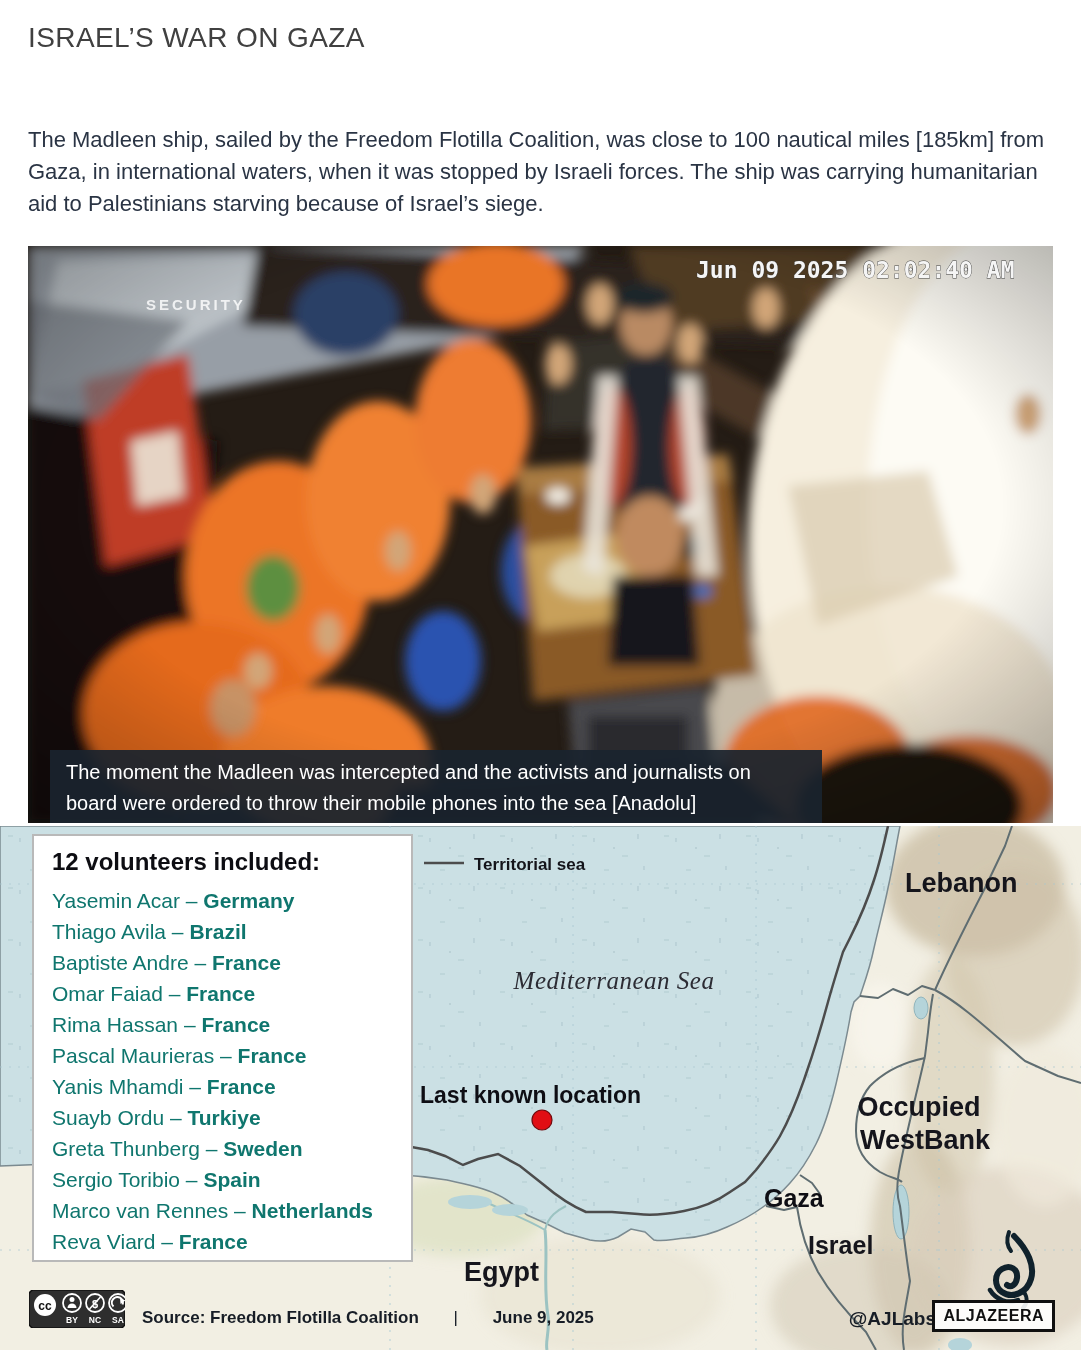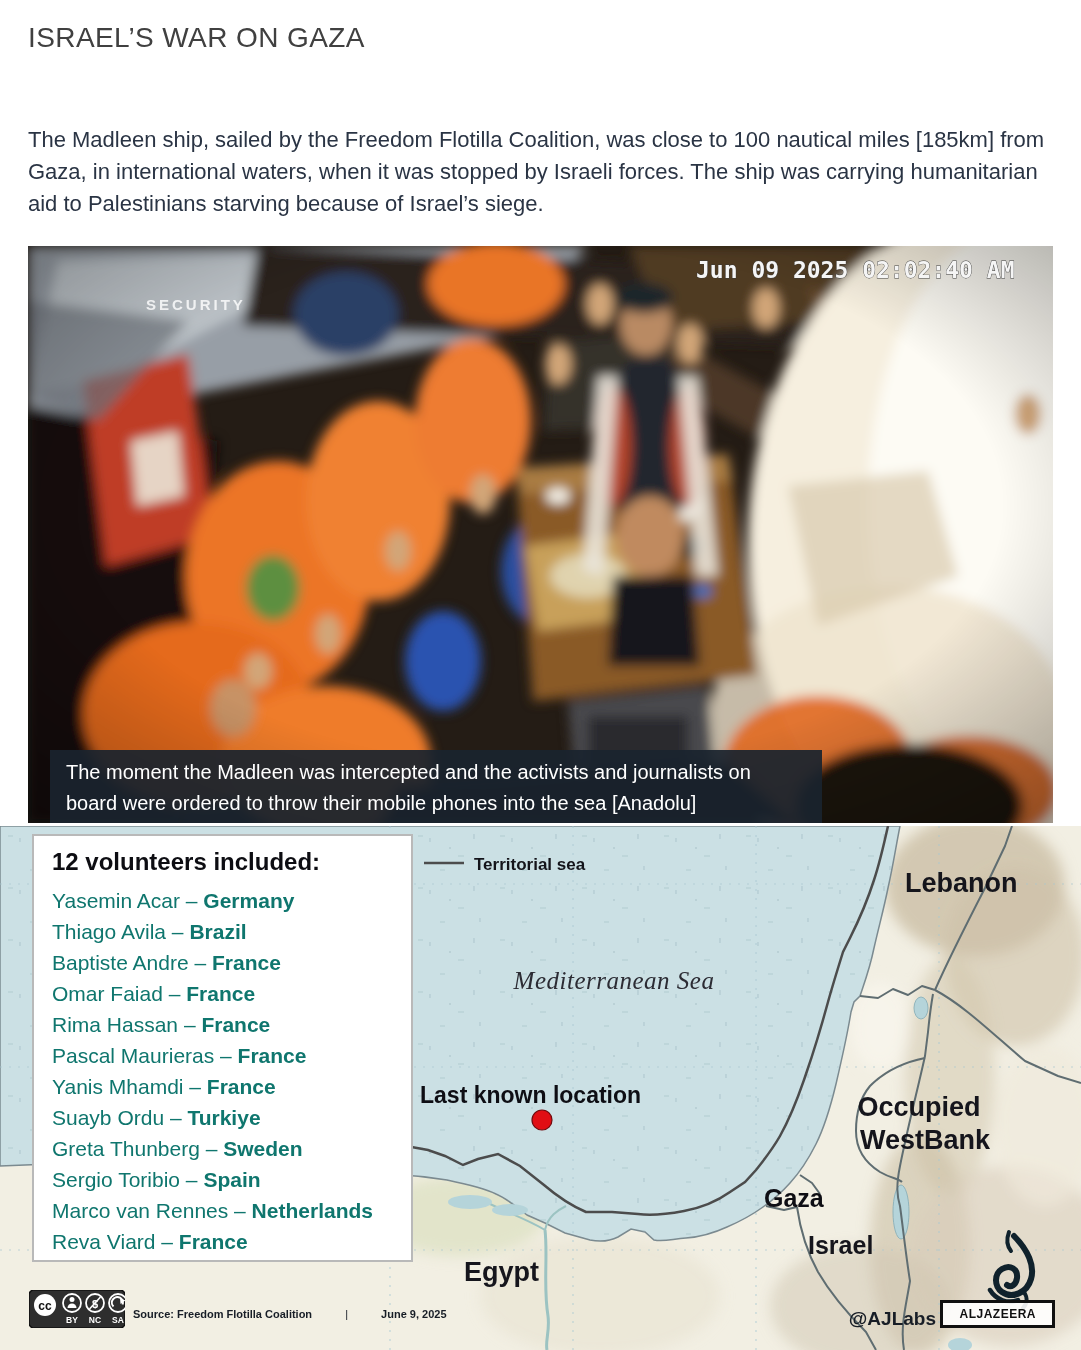--- a/index.html
+++ b/index.html
@@ -24,28 +24,28 @@
   .map { position:absolute; left:0; top:826px; width:1081px; height:524px; }
 
   .volunteers { position:absolute; left:32px; top:834px; width:381px; height:428px;
     background:#fff; border:2px solid #b9b9b9; padding:12px 16px 0 18px; }
   .vol-title { font-size:24px; font-weight:700; color:#0d0d12; margin-bottom:9px; }
   .vrow { font-size:21px; line-height:31px; color:#0f766e; white-space:nowrap; }
   .vrow b { font-weight:700; }
 
   .footer { position:absolute; left:0; top:1286px; width:1081px; height:64px; }
   .cc-badge { position:absolute; left:29px; top:4px; }
-  .src-line { position:absolute; left:133px; top:22px; font-size:11px; font-weight:700;
+  .src-line { position:absolute; left:142px; top:22px; font-size:17px; font-weight:700;
     color:#171d26; white-space:nowrap; }
   .src-line .sep { margin:0 30px; font-weight:400; }
   .credit { position:absolute; right:145px; top:22px; font-size:19px; font-weight:700;
     color:#171d26; }
   .aj-box { position:absolute; right:26px; top:14px; border:3px solid #101010;
-    background:rgba(255,255,255,.9); color:#101010; font-size:12px; font-weight:700;
-    letter-spacing:.5px; padding:4px 16px; }
+    background:rgba(255,255,255,.9); color:#101010; font-size:16px; font-weight:700;
+    letter-spacing:.5px; padding:4px 8px; }
 </style>
 </head>
 <body>
 
 <div class="page">
 
   <div class="kicker">ISRAEL’S WAR ON GAZA</div>
   <div class="lede">The Madleen ship, sailed by the Freedom Flotilla Coalition, was close to 100 nautical miles [185km] from Gaza, in international waters, when it was stopped by Israeli forces. The ship was carrying humanitarian aid to Palestinians starving because of Israel’s siege.</div>
 
   <div class="photo">

